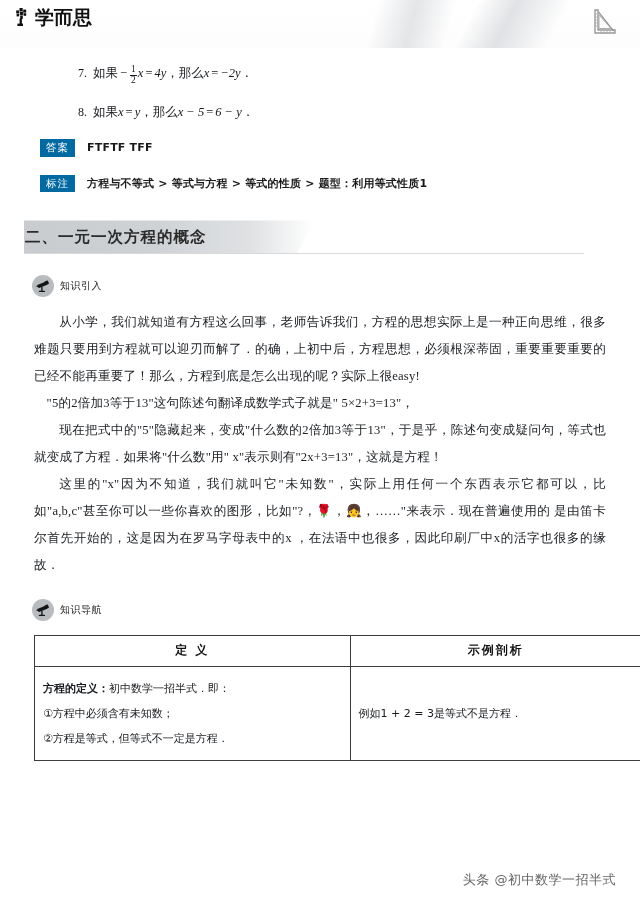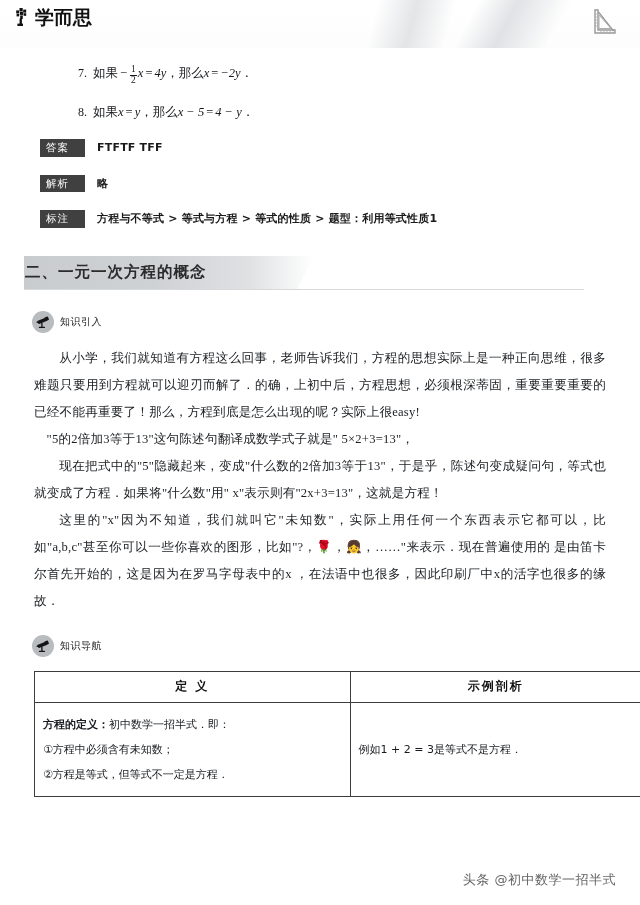--- a/index.html
+++ b/index.html
@@ -102,26 +102,26 @@
 
   
   .meta-row {
     display: flex;
     align-items: flex-start;
     gap: 12px;
     margin-bottom: 18px;
     padding-left: 10px;
   }
   .meta-label {
-    background: #404040;
+    background: #0369a1;
     color: #ffffff;
     font-family: "DejaVu Sans", "Liberation Sans", sans-serif;
     font-size: 10.5px;
     font-weight: normal;
-    padding: 3px 16px 4px 6px;
+    padding: 3px 6px 4px 6px;
     line-height: 1;
     flex: 0 0 auto;
     letter-spacing: 1px;
   }
   .meta-value {
     font-family: "DejaVu Sans", "Liberation Sans", sans-serif;
     font-size: 11px;
     color: #1a1a1a;
     line-height: 1.25;
     padding-top: 2px;
@@ -302,34 +302,30 @@
         <span>如果</span><span class="op">−</span><span class="frac">
             <span class="num">1</span>
             <span class="den">2</span>
           </span><span class="mathv">x</span><span class="op">=</span><span class="mathv">4y</span><span>，</span><span>那么</span><span class="mathv">x</span><span class="op">=</span><span class="mathv">−2y</span><span>．</span>
       </span>
     </div>
 
     <div class="problem">
       <span class="problem-num">8.</span>
       <span>
-        <span>如果</span><span class="mathv">x</span><span class="op">=</span><span class="mathv">y</span><span>，</span><span>那么</span><span class="mathv">x − 5</span><span class="op">=</span><span class="mathv">4 − y</span><span>．</span>
+        <span>如果</span><span class="mathv">x</span><span class="op">=</span><span class="mathv">y</span><span>，</span><span>那么</span><span class="mathv">x − 5</span><span class="op">=</span><span class="mathv">6 − y</span><span>．</span>
       </span>
     </div>
   </div>
 
   <div class="meta-row">
     <span class="meta-label">答案</span>
     <span class="meta-value">FTFTF  TFF</span>
   </div>
 
-  <div class="meta-row">
-    <span class="meta-label">解析</span>
-    <span class="meta-value">略</span>
-  </div>
 
   <div class="meta-row">
     <span class="meta-label">标注</span>
     <span class="meta-value">方程与不等式 &gt; 等式与方程 &gt; 等式的性质 &gt; 题型：利用等式性质1</span>
   </div>
 </div>
 
 <div class="section-banner">
   <span class="bg"></span>
   <span class="label">二、一元一次方程的概念</span>

